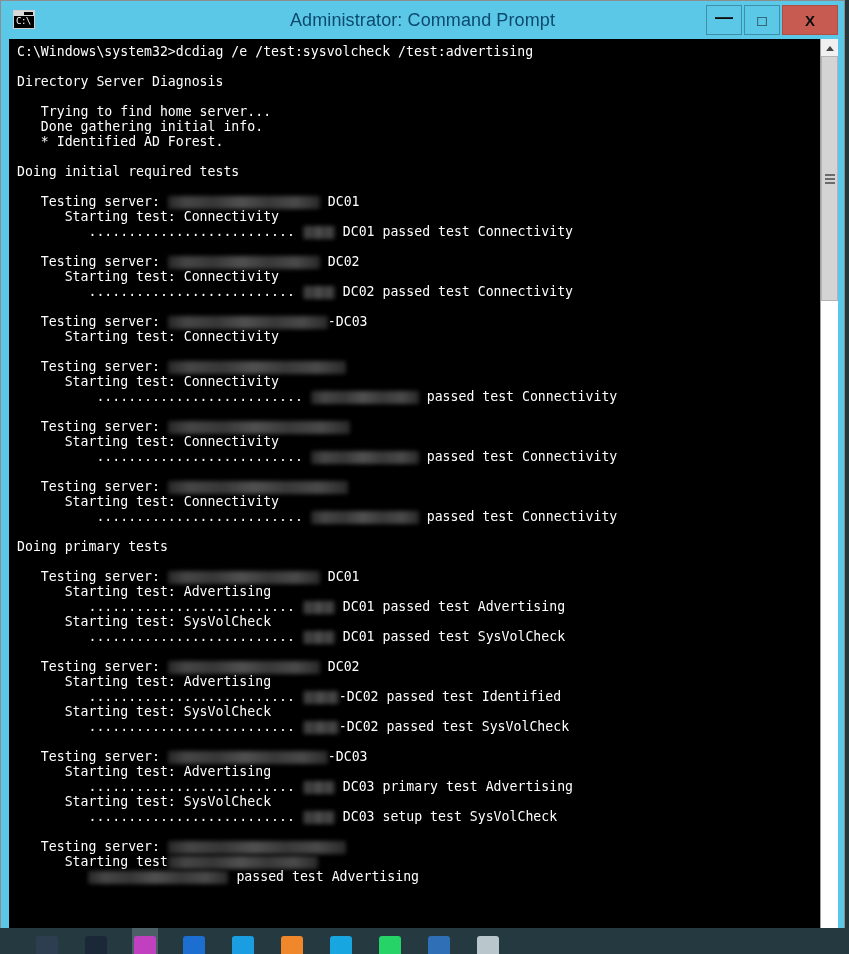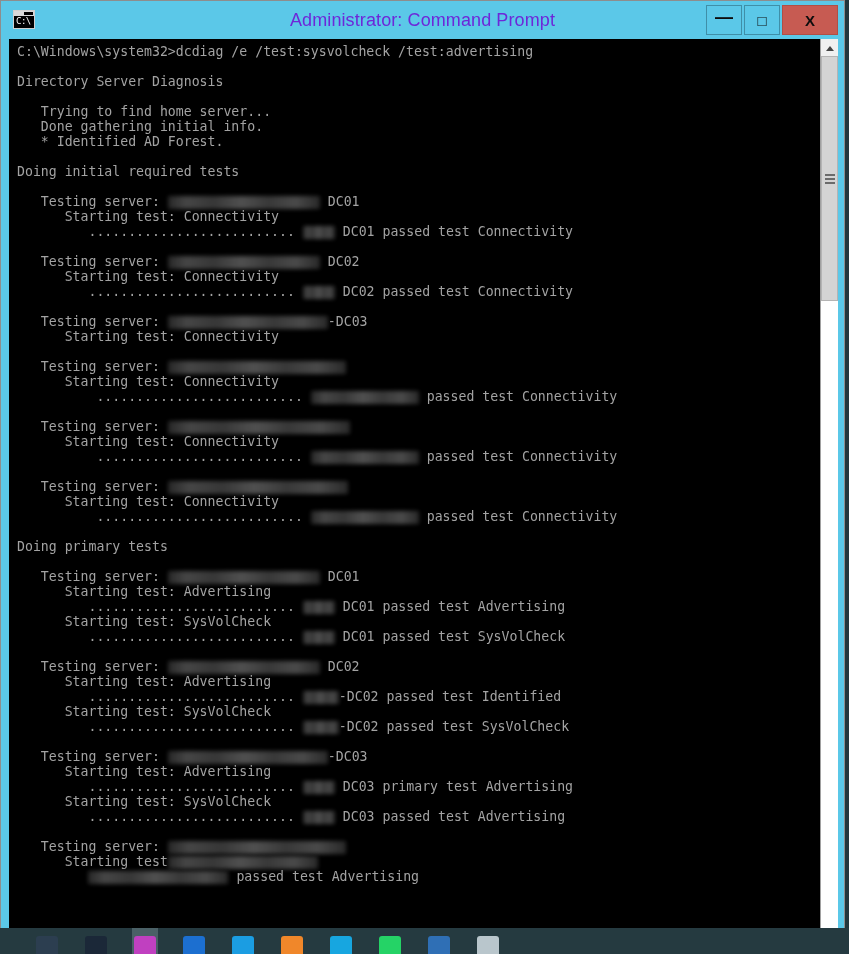--- a/index.html
+++ b/index.html
@@ -69,21 +69,21 @@
     color: #fff;
     font-family: "DejaVu Sans Mono", monospace;
     font-size: 9px;
     line-height: 11px;
     letter-spacing: -0.5px;
   }
   #window-title {
     width: 100%;
     text-align: center;
     font-size: 18px;
-    color: #6d28d9;
+    color: #0c4a6e;
     font-family: "Liberation Sans", sans-serif;
     letter-spacing: 0.1px;
   }
   #window-controls {
     position: absolute;
     right: 6px; top: 4px;
     display: flex;
     height: 30px;
   }
   .win-btn {
@@ -133,21 +133,21 @@
     background: #000;
     overflow: hidden;
     padding-left: 8px;
     padding-top: 5px;
     box-sizing: border-box;
   }
   .line {
     font-family: "DejaVu Sans Mono", monospace;
     font-size: 13.2px;
     line-height: 15px;
-    color: #a3a3a3;
+    color: #ffffff;
     white-space: pre;
     position: relative;
     height: 15px;
   }
   .line.blank { color: transparent; }
 
   
   .redact {
     display: inline-block;
     vertical-align: -3px;
@@ -307,21 +307,21 @@
           <div class="line"><span>   Testing server: </span><span class="redact" style="width: 152px;"></span><span> DC02</span></div>
           <div class="line">      Starting test: Advertising</div>
           <div class="line"><span>         .......................... </span><span class="redact" style="width: 36px;"></span><span>-DC02 passed test Identified</span></div>
           <div class="line">      Starting test: SysVolCheck</div>
           <div class="line"><span>         .......................... </span><span class="redact" style="width: 36px;"></span><span>-DC02 passed test SysVolCheck</span></div>
           <div class="line blank"> </div>
           <div class="line"><span>   Testing server: </span><span class="redact" style="width: 160px;"></span><span>-DC03</span></div>
           <div class="line">      Starting test: Advertising</div>
           <div class="line"><span>         .......................... </span><span class="redact" style="width: 32px;"></span><span> DC03 primary test Advertising</span></div>
           <div class="line">      Starting test: SysVolCheck</div>
-          <div class="line"><span>         .......................... </span><span class="redact" style="width: 32px;"></span><span> DC03 passed test Advertising</span></div>
+          <div class="line"><span>         .......................... </span><span class="redact" style="width: 32px;"></span><span> DC03 setup test SysVolCheck</span></div>
           <div class="line blank"> </div>
           <div class="line"><span>   Testing server: </span><span class="redact" style="width: 178px;"></span></div>
           <div class="line"><span>      Starting test</span><span class="redact" style="width: 150px;"></span></div>
           <div class="line"><span>         </span><span class="redact" style="width: 140px;"></span><span> passed test Advertising</span></div>
         </div>
 
       <div id="scrollbar">
         <div id="sb-up"></div>
         <div id="sb-thumb">
           <div id="sb-grip">

